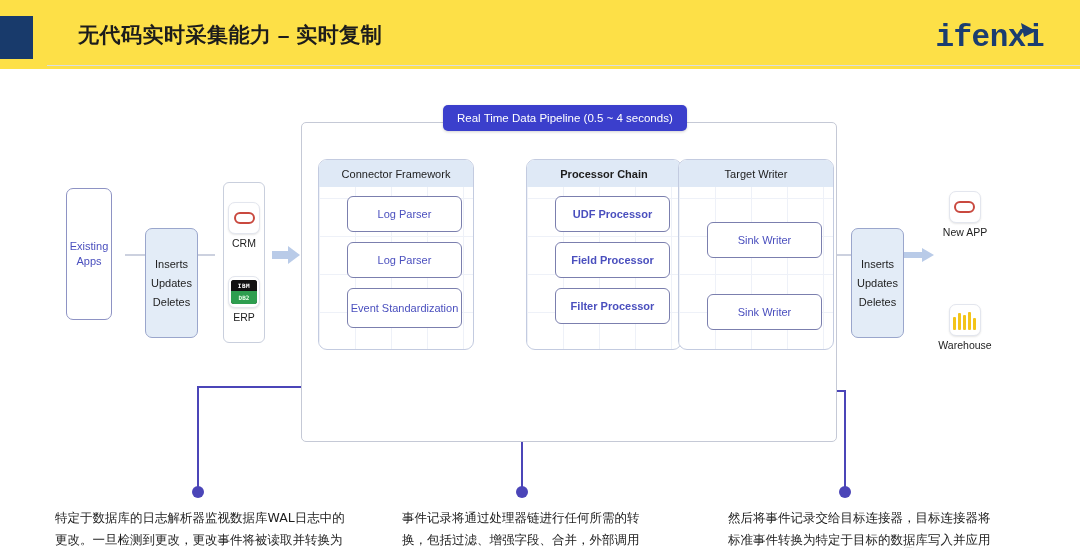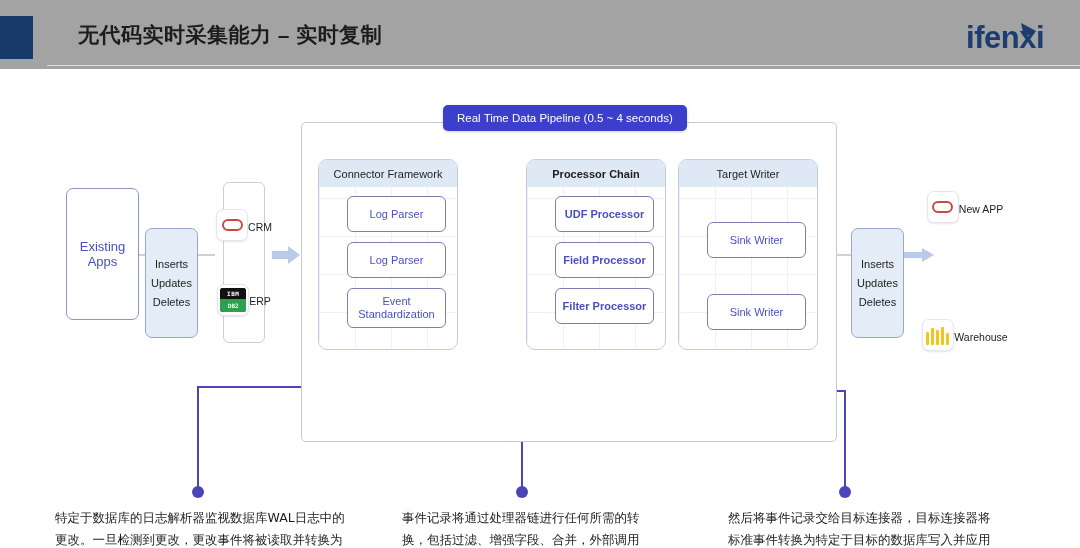--- a/index.html
+++ b/index.html
@@ -5,45 +5,45 @@
   * { box-sizing: border-box; margin: 0; padding: 0; }
   html, body {
     width: 1080px; height: 548px;
     background: #ffffff;
     font-family: "Liberation Sans", "DejaVu Sans", sans-serif;
     overflow: hidden;
   }
   .slide { position: relative; width: 1080px; height: 548px; background: #fff; }
 
   
-  .header { position: absolute; left: 0; top: 0; width: 1080px; height: 69px; background: #a3a3a3; }
+  .header { position: absolute; left: 0; top: 0; width: 1080px; height: 69px; background: #fde047; }
   .header-rule { position: absolute; left: 47px; top: 65px; width: 1033px; height: 1px; background: #d9dde4; }
   .header-accent { position: absolute; left: 0px; top: 16px; width: 33px; height: 43px; background: #183a6b; }
   .header-title {
     position: absolute; left: 78px; top: 21px;
     font-size: 21px; font-weight: bold; color: #1c1c1c;
     letter-spacing: 0.5px; white-space: nowrap;
   }
   .logo { position: absolute; right: 28px; top: 16px; width: 140px; height: 44px; }
   .logo-text {
     position: absolute; right: 8px; top: 4px;
     font-size: 31px; font-weight: bold; color: #1b3d70;
-    letter-spacing: -0.5px; font-family: Liberation Sans, sans-serif; text-align: right;
+    letter-spacing: -0.5px; font-family: Liberation Mono, monospace; text-align: right;
   }
   .logo-arrow { position: absolute; right: 8px; top: 4px; }
 
   
   .canvas { position: absolute; left: 0; top: 69px; width: 1080px; height: 479px; }
 
   
   .existing-apps {
-    left: 66px; top: 119px; width: 73px; height: 132px;
+    left: 66px; top: 119px; width: 46px; height: 132px;
     border: 1px solid #8e93c4; border-radius: 7px; background: #fff;
     display: flex; align-items: center; justify-content: center;
-    color: #4a4fbe; font-size: 13px; line-height: 15px; text-align: center;
+    color: #4a4fbe; font-size: 11px; line-height: 15px; text-align: center;
   }
 
   
   .iud {
     border: 1px solid #9aa6cc; border-radius: 7px;
     background: #e3ecf7;
     display: flex; flex-direction: column; align-items: center; justify-content: center;
     gap: 5px;
     color: #1d1d1d; font-size: 11px; line-height: 14px; margin-top: 28px;
   }
@@ -55,21 +55,21 @@
     display: flex; flex-direction: column; align-items: center; justify-content: space-around;
     padding: 5px 12px;
   }
   .icon-tile {
     width: 32px; height: 32px; border-radius: 7px; background: #fff;
     border: 1px solid #e3e6ee;
     display: flex; align-items: center; justify-content: center;
     box-shadow: 0 1px 2px rgba(0,0,0,.10);
   }
   .icon-caption { font-size: 10.5px; color: #1d1d1d; margin-top: 3px; text-align: center; white-space: nowrap; }
-  .icon-group { display: flex; flex-direction: row; align-items: center; }
+  .icon-group { display: flex; flex-direction: column; align-items: center; }
 
   .tgt-wrap { position: absolute; left: 928px; top: 122px; width: 74px; height: 160px;
     display: flex; flex-direction: column; align-items: center; justify-content: space-between; }
 
   
   .oval-icon { width: 21px; height: 12px; border: 2.4px solid #c9493f; border-radius: 7px; background: #fff; }
   
   .db2-icon { width: 26px; height: 24px; border-radius: 3px; background: #111; overflow: hidden;
               display: flex; flex-direction: column; }
   .db2-top { height: 11px; background: #111; color: #fff; font-size: 6px; font-weight: bold;
@@ -88,21 +88,21 @@
     border: 1px solid #c5c9d6; border-radius: 5px; background: #fff;
   }
   .pipeline-badge {
     position: absolute; left: 443px; top: 36px;
     padding: 7px 14px; border-radius: 5px; background: #3b3fcc;
     color: #fff; font-size: 11.5px; white-space: nowrap;
     box-shadow: 0 1px 3px rgba(0,0,0,.18);
   }
 
   .stage {
-    position: absolute; top: 90px; width: 140px; height: 191px;
+    position: absolute; top: 90px; width: 156px; height: 191px;
     border: 1px solid #c3cbe0; border-radius: 9px; background: #fff;
     overflow: hidden;
   }
   .stage-grid {
     position: absolute; inset: 0;
     background-image: linear-gradient(to right, #eef1f8 1px, transparent 1px),
                       linear-gradient(to bottom, #eef1f8 1px, transparent 1px);
     background-size: 36px 38px;
   }
   .stage-head {

